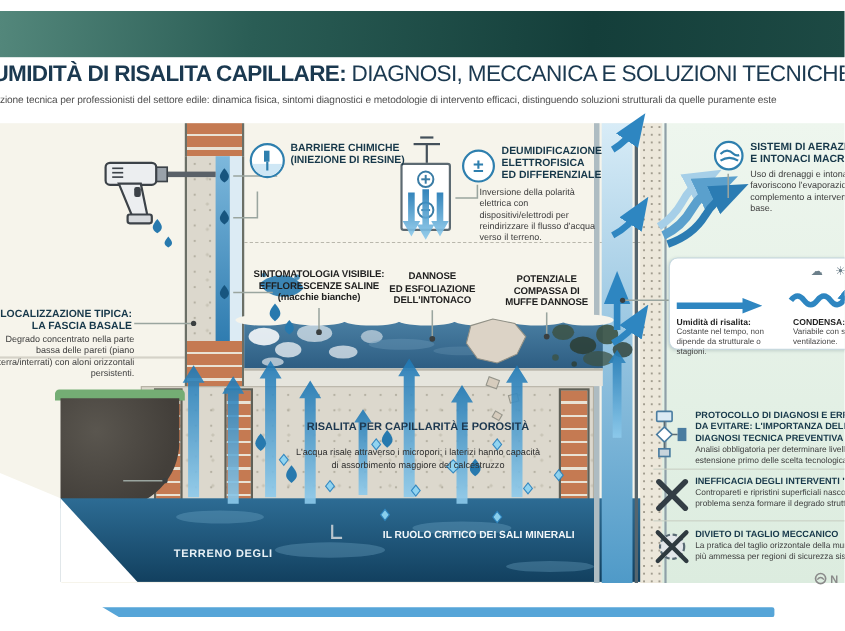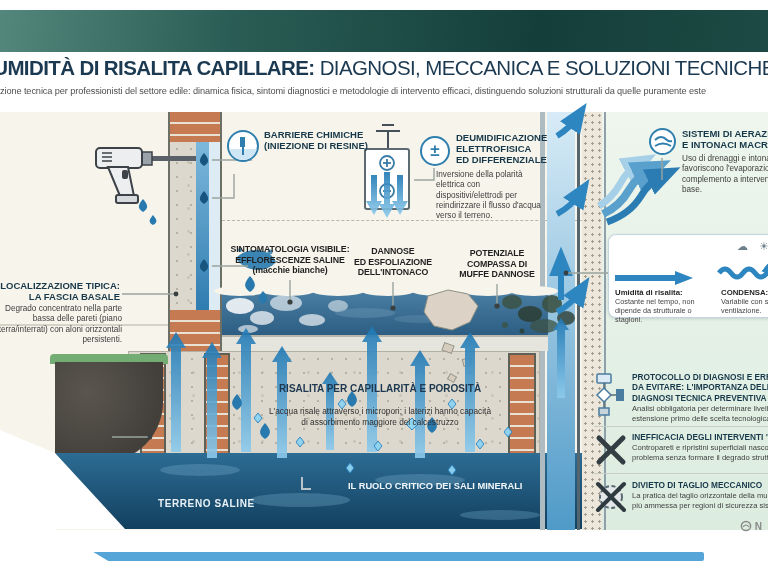--- a/index.html
+++ b/index.html
@@ -282,21 +282,21 @@
 MUFFE DANNOSE</div>
 
   <div class="abs" style="left:265px;top:383px;width:230px;text-align:center;z-index:60;">
     <div style="font-weight:700;color:#1d3850;font-size:10px;">RISALITA PER CAPILLARITÀ E POROSITÀ</div>
     <div style="font-size:8.3px;color:#2f2f2f;line-height:1.3;margin-top:12px;">L'acqua risale attraverso i micropori; i laterizi hanno capacità di assorbimento maggiore del calcestruzzo</div>
   </div>
 
   <div class="abs" style="left:314px;top:481px;width:210px;z-index:60;margin-left:34px;">
     <div style="font-weight:700;color:#f2f7fa;font-size:9.3px;">IL RUOLO CRITICO DEI SALI MINERALI</div>
   </div>
-  <div class="abs" style="left:158px;top:498px;font-weight:700;color:#e8f1f6;font-size:10px;letter-spacing:.6px;z-index:60;">TERRENO SALINE</div>
+  <div class="abs" style="left:158px;top:498px;font-weight:700;color:#e8f1f6;font-size:10px;letter-spacing:.6px;z-index:60;">TERRENO DEGLI</div>
 
   <div class="abs panel" style="left:608px;top:234px;width:200px;height:82px;z-index:50;">
     <div class="abs" style="left:128px;top:5px;font-size:11px;color:#6b7f8a;letter-spacing:4px;">☁ ☀ ❄</div>
     <svg class="abs" style="left:6px;top:34px;" width="92" height="18">
       <path d="M0 6 H60 V2 L78 9 L60 16 V12 H0 Z" fill="#2e86c1"></path>
     </svg>
     <svg class="abs" style="left:106px;top:28px;" width="90" height="20">
       <defs>
           <marker id="mh2" markerWidth="5" markerHeight="5" refX="2.4" refY="2" orient="auto">
         <path d="M0 0 L5 2 L0 4 Z" fill="#2e86c1"></path>

